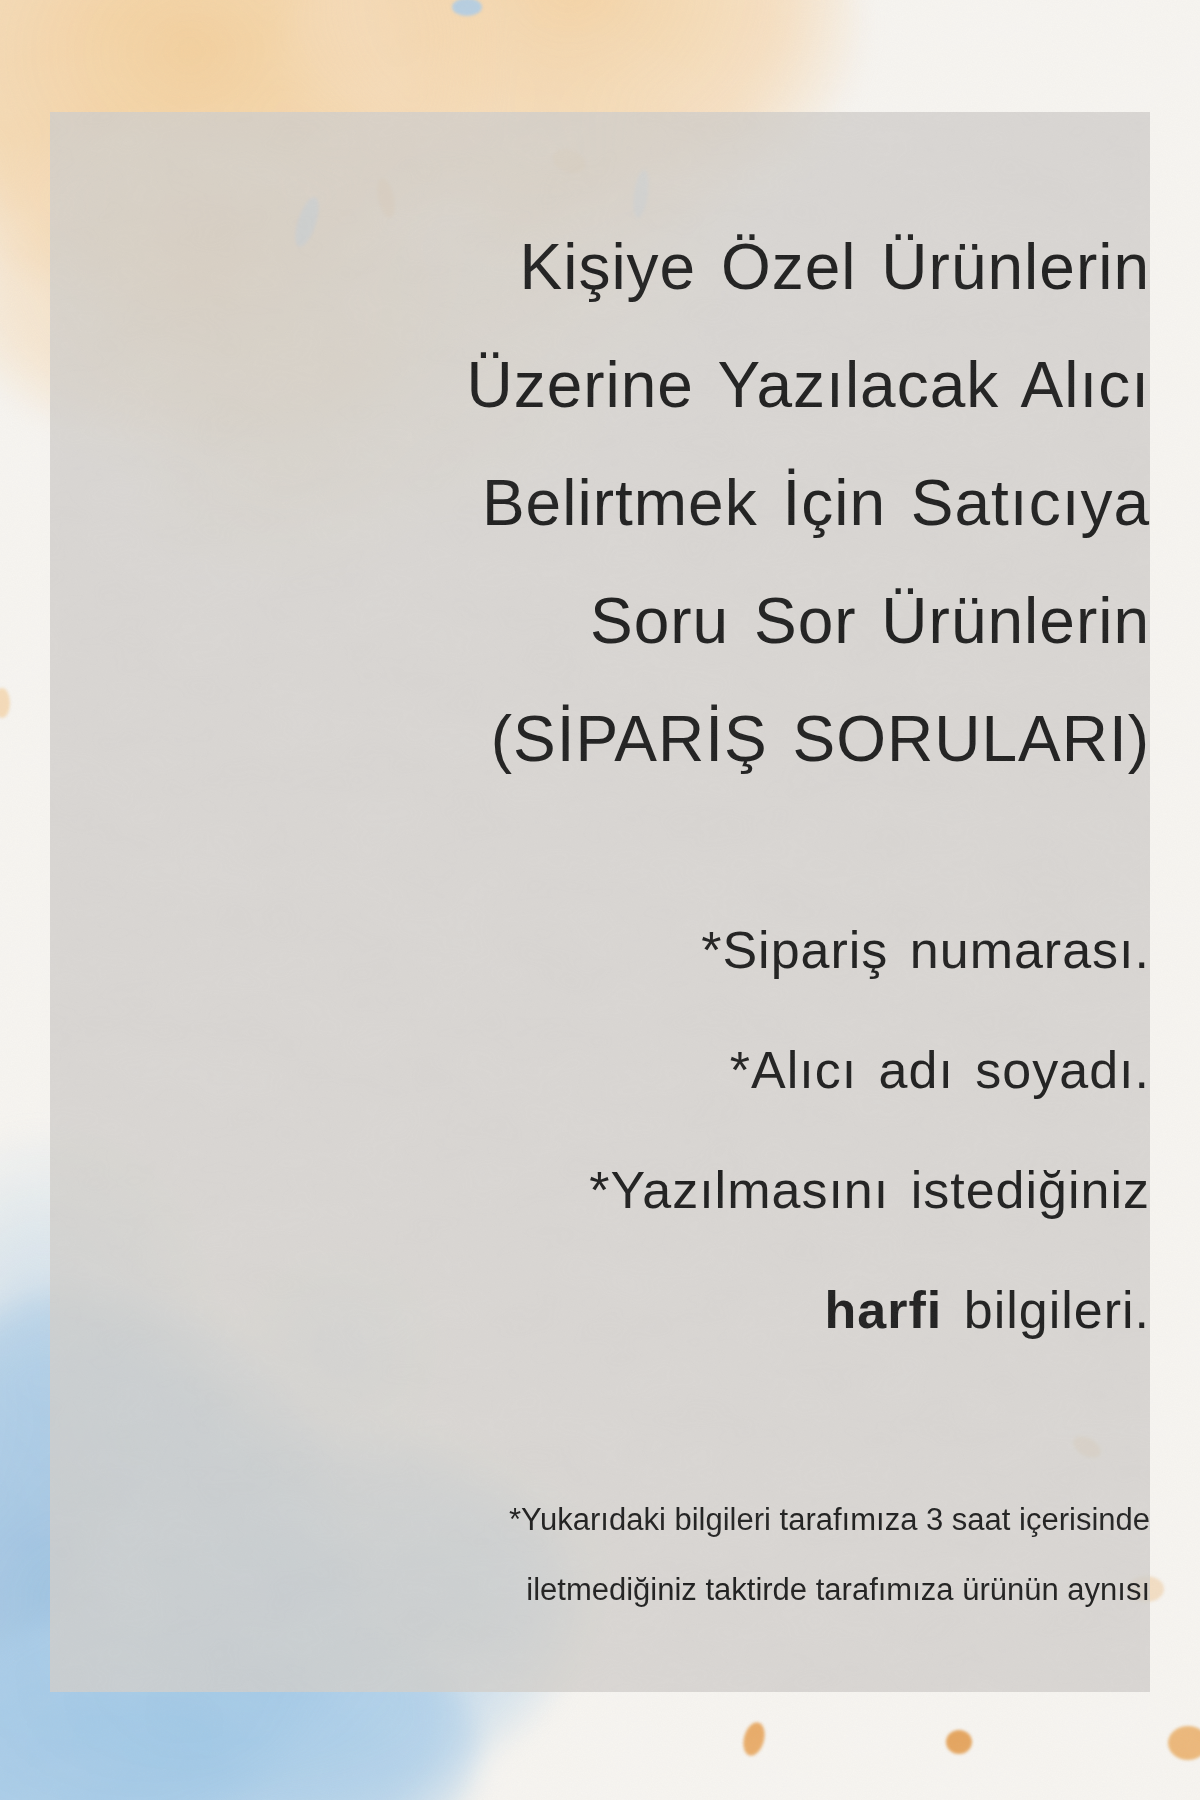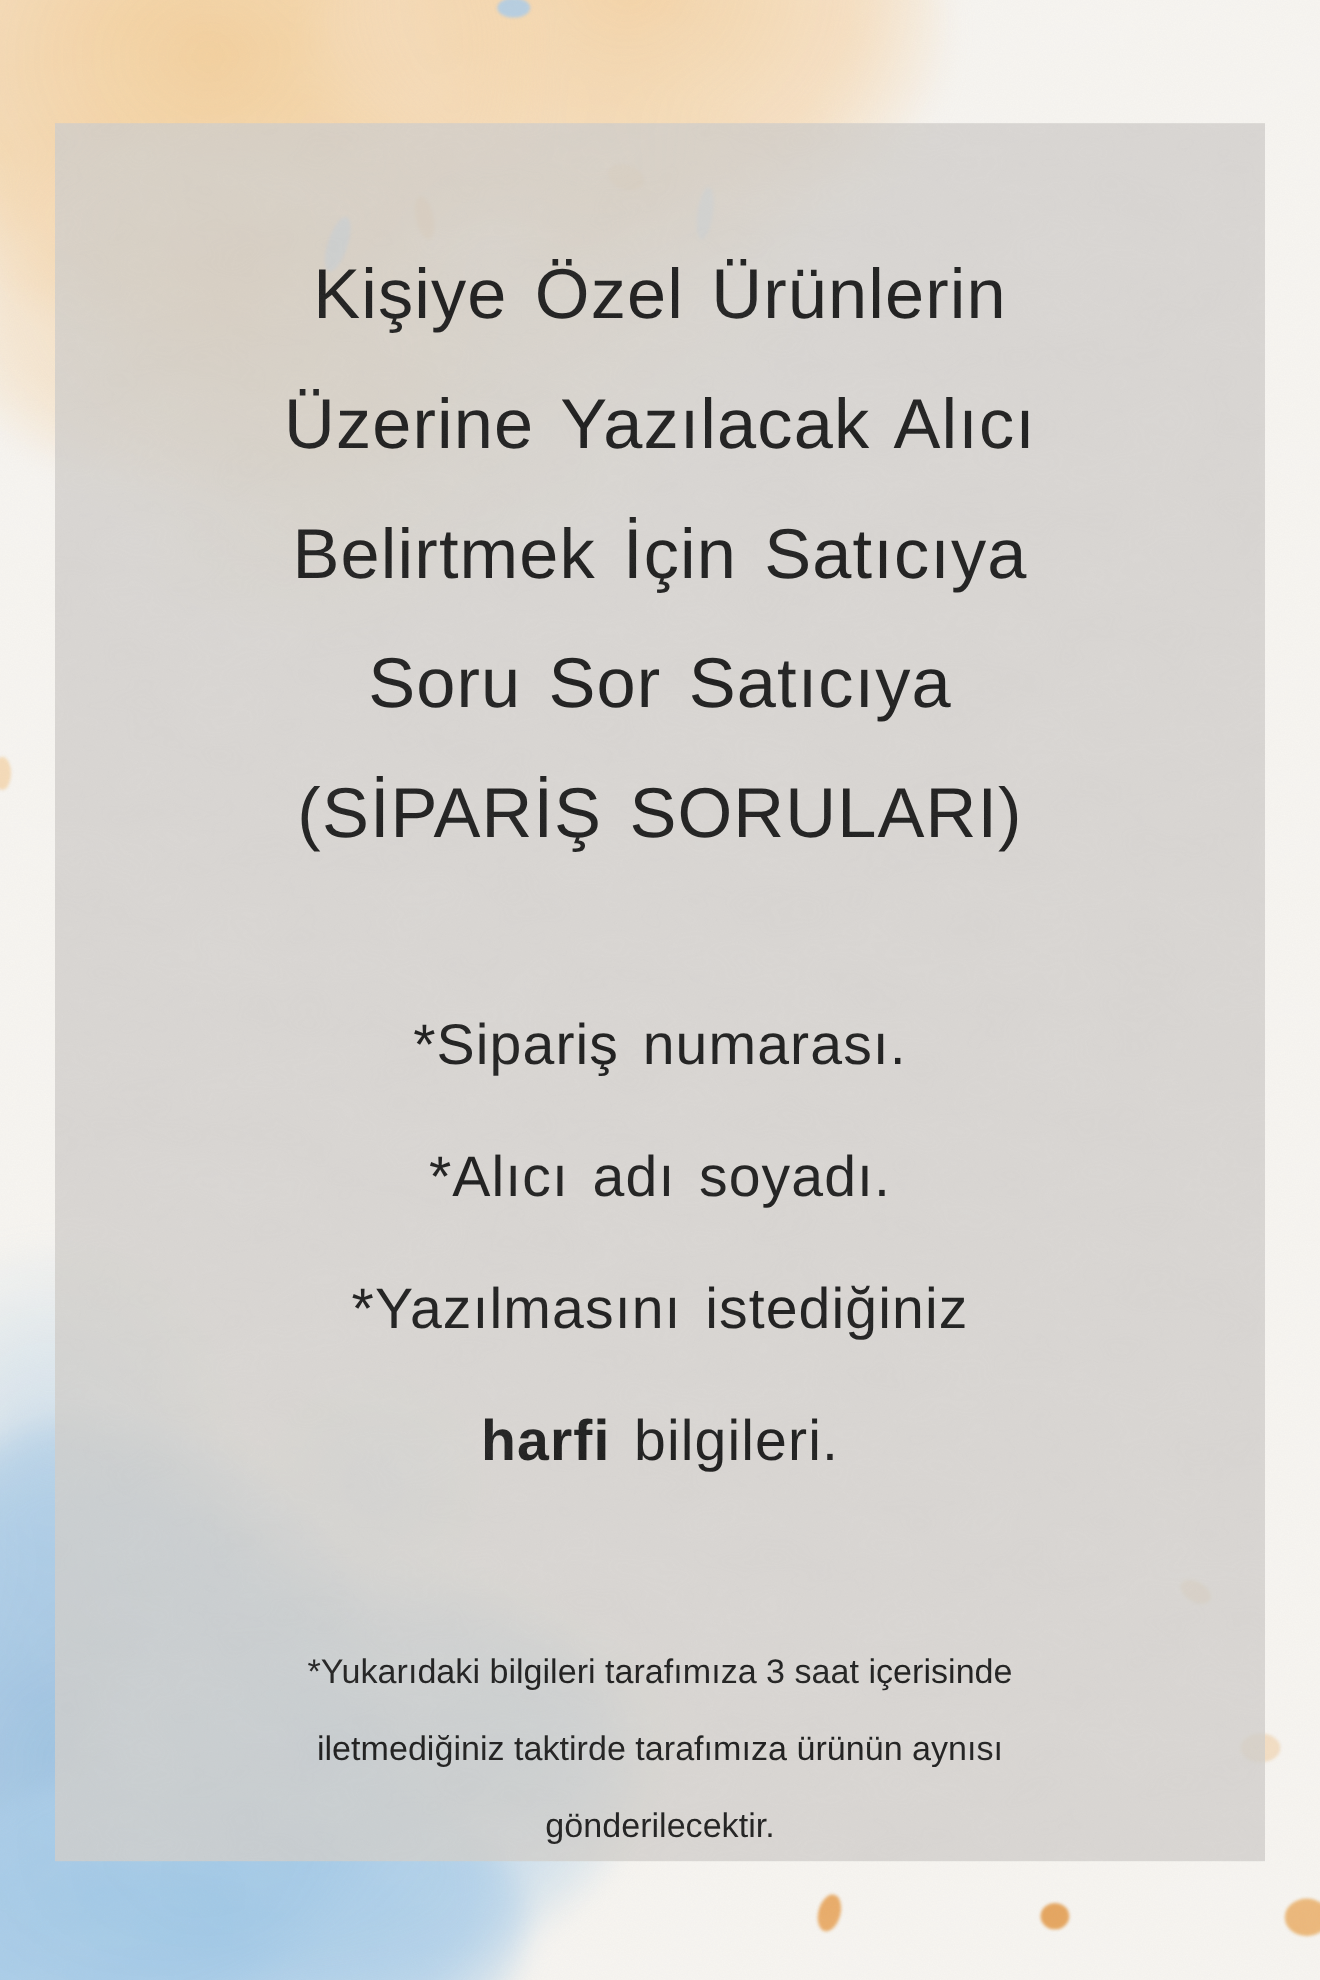--- a/index.html
+++ b/index.html
@@ -49,21 +49,21 @@
   .s7{left:1072px;top:1438px;width:30px;height:18px;background:#eec08a;opacity:.5;transform:rotate(30deg);}
   .s8{left:1128px;top:1576px;width:36px;height:26px;background:#eec08a;opacity:.45;}
   .s9{left:744px;top:1722px;width:20px;height:34px;background:#e8a75f;opacity:.95;transform:rotate(15deg);}
   .s10{left:946px;top:1730px;width:26px;height:24px;background:#e4a055;opacity:.95;}
   .s11{left:1168px;top:1726px;width:40px;height:34px;background:#eab06a;opacity:.9;}
   
   .card{
     left:50px;top:112px;width:1100px;height:1580px;z-index:2;
     background:var(--card-overlay,rgba(208,205,201,.8));
     color:var(--text,#1a1a1a);
-    text-align:center;
+    text-align:right;
   }
   .intro{padding-top:96px;font-size:64px;line-height:118px;letter-spacing:1px;word-spacing:6px;}
   .order{margin-top:92px;font-size:52px;line-height:120px;letter-spacing:1px;word-spacing:6px;}
   .order .emph b{font-weight:700;}
   .footnote{margin-top:115px;font-size:31px;line-height:70px;letter-spacing:0;}
   .line{white-space:nowrap;}
   
   .paper{inset:0;z-index:5;pointer-events:none;}
 </style>
 </head>
@@ -99,33 +99,32 @@
     <i class="s10"></i>
     <i class="s11"></i>
   </div>
 </div>
 
 <div class="card">
   <div class="intro">
     <div class="line">Kişiye Özel Ürünlerin</div>
     <div class="line">Üzerine Yazılacak Alıcı</div>
     <div class="line">Belirtmek İçin Satıcıya</div>
-    <div class="line">Soru Sor Satıcıya</div>
+    <div class="line">Soru Sor Ürünlerin</div>
     <div class="line">(SİPARİŞ SORULARI)</div>
   </div>
   <div class="order">
     <div class="line">*Sipariş numarası.</div>
     <div class="line">*Alıcı adı soyadı.</div>
     <div class="line">*Yazılmasını istediğiniz</div>
     <div class="line emph"><b>harfi</b><span> bilgileri.</span></div>
   </div>
   <div class="footnote">
     <div class="line">*Yukarıdaki bilgileri tarafımıza 3 saat içerisinde</div>
     <div class="line">iletmediğiniz taktirde tarafımıza ürünün aynısı</div>
-    <div class="line">gönderilecektir.</div>
   </div>
 </div>
 
 <svg class="paper" width="1200" height="1800">
   <filter id="grain">
     <feTurbulence type="fractalNoise" baseFrequency="0.8" numOctaves="2" seed="7"></feTurbulence>
     <feColorMatrix type="matrix" values="0 0 0 0 0.55  0 0 0 0 0.53  0 0 0 0 0.50  0.6 0 0 0 0"></feColorMatrix>
   </filter>
   <filter id="mottle">
     <feTurbulence type="fractalNoise" baseFrequency="0.012 0.02" numOctaves="3" seed="11"></feTurbulence>

